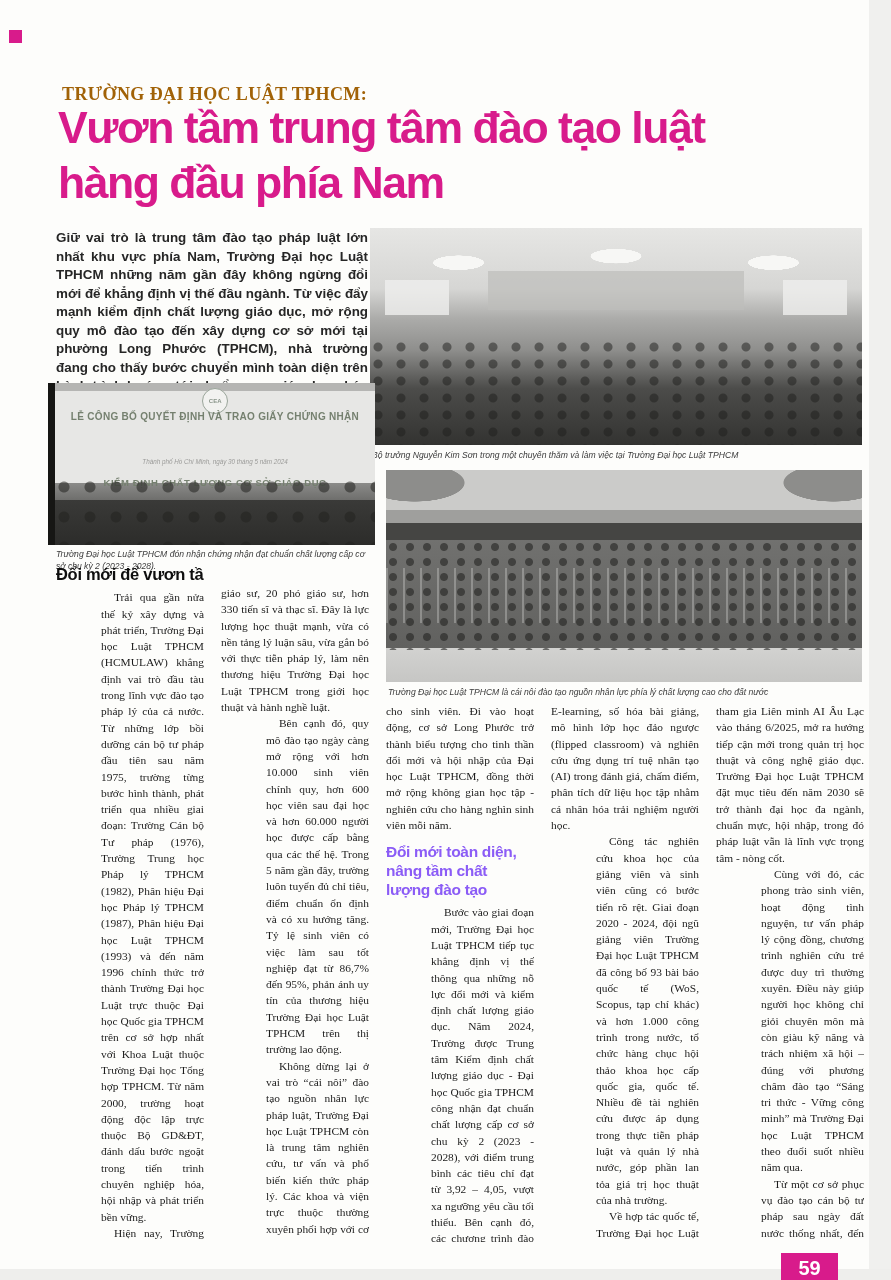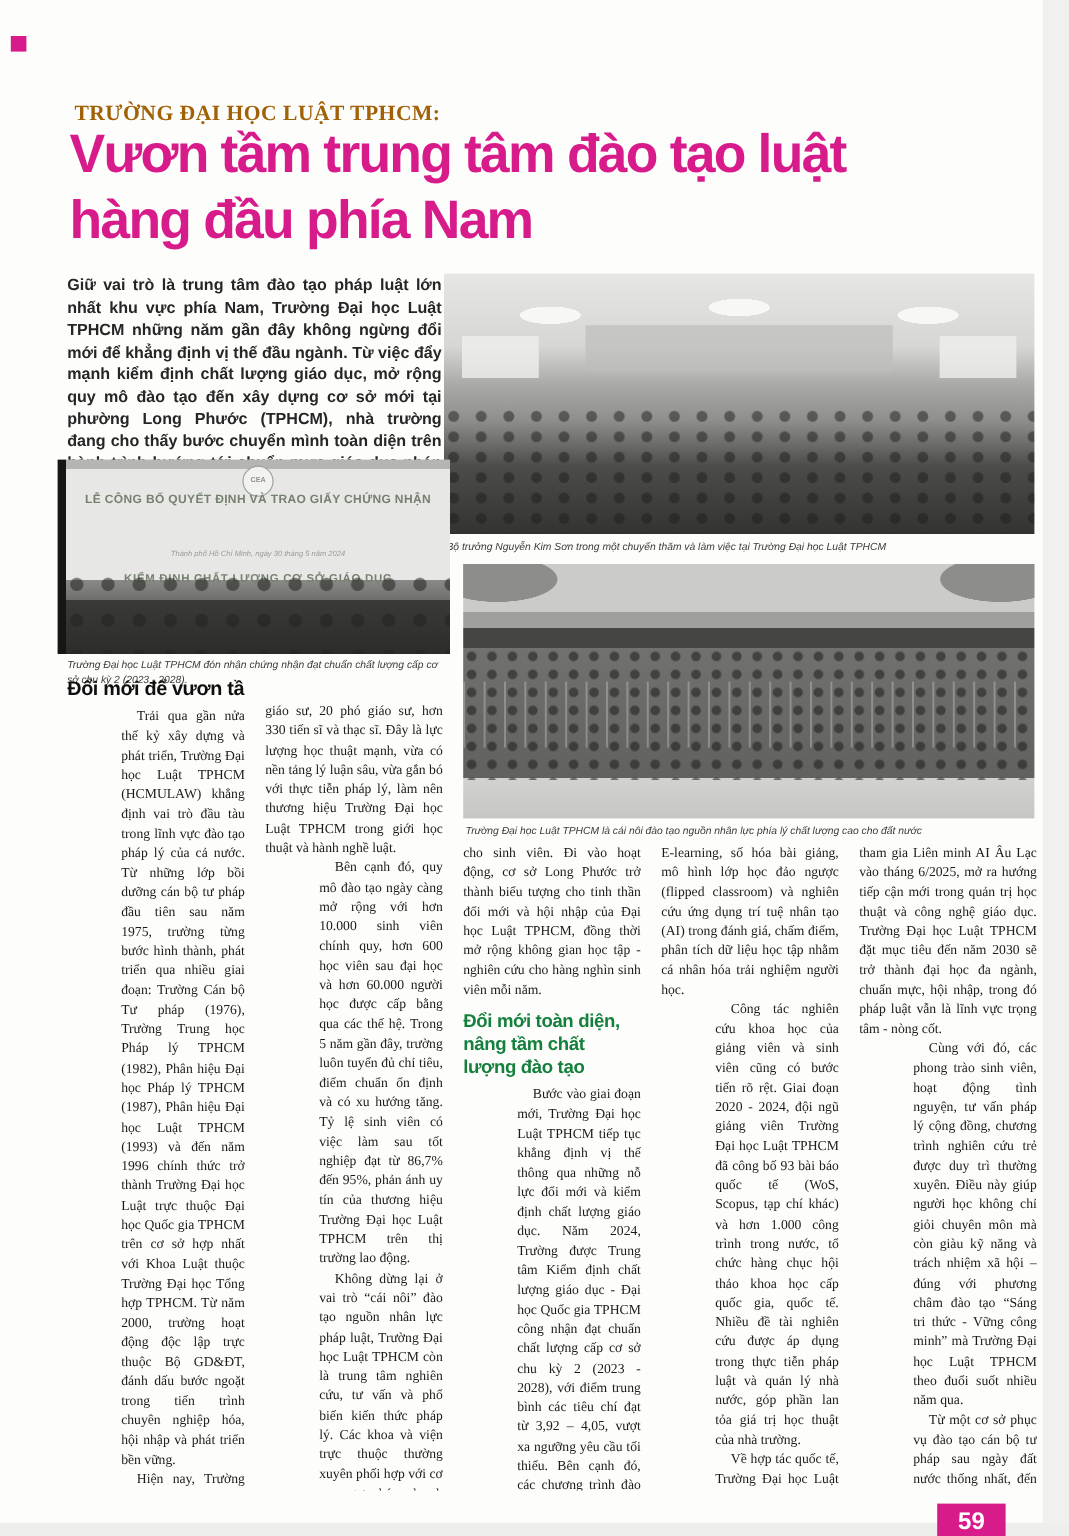--- a/index.html
+++ b/index.html
@@ -76,21 +76,21 @@
   .col-1{left:56px;top:566px;height:676px;}
   .col-2{left:221px;top:585px;height:657px;}
   .col-3{left:386px;top:703px;height:539px;}
   .col-4{left:551px;top:703px;height:539px;}
   .col-5{left:716px;top:703px;height:539px;}
   .para{margin:0;}
   .ind{text-indent:13px;margin-left:45px;}
   .sec-h1{margin:0 0 7px 0;font-family:"Liberation Sans",sans-serif;font-weight:bold;
           font-size:16.5px;letter-spacing:-.3px;color:#0e0e0e;white-space:nowrap;}
   .sec-h2{margin:9px 0 5px 0;font-family:"Liberation Sans",sans-serif;font-weight:bold;
-          font-size:15.5px;line-height:19px;letter-spacing:-.3px;color:#15803d;text-align:left;}
+          font-size:15.5px;line-height:19px;letter-spacing:-.3px;color:#8b5cf6;text-align:left;}
 
   .pagenum{left:781px;top:1253px;width:57px;height:31px;color:#fff;
            font-family:Liberation Sans, sans-serif;font-weight:bold;font-size:20px;
            display:flex;align-items:center;justify-content:center;}
 </style>
 </head>
 <body>
 
 <div class="page">
 

